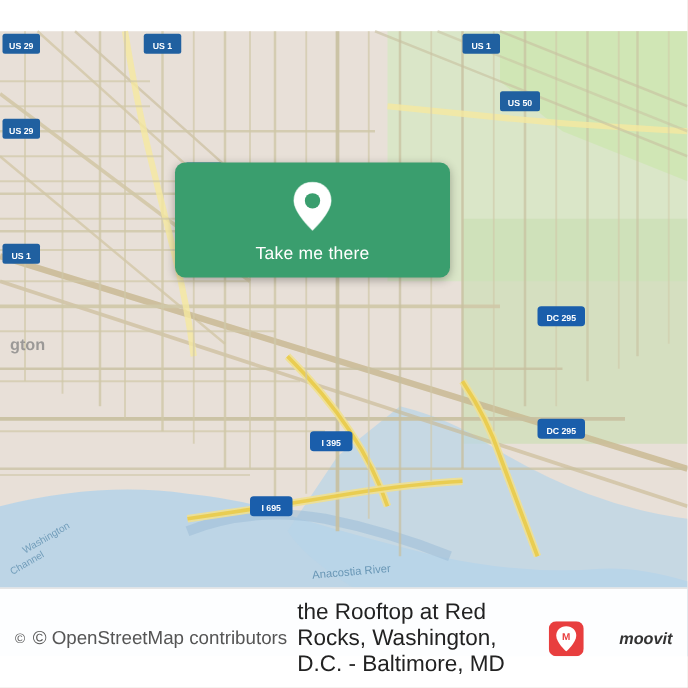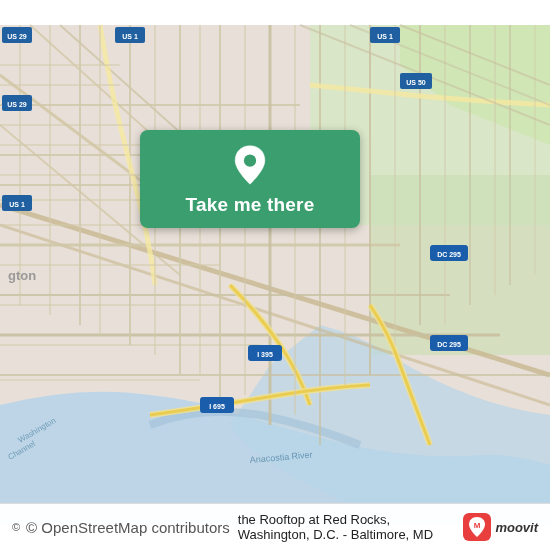--- a/index.html
+++ b/index.html
@@ -44,22 +44,22 @@
     }
 
     #location-pin-icon {
       width: 42px;
       height: 42px;
       margin-bottom: 8px;
     }
 
     #take-me-there-btn {
       color: #fff;
-      font-size: 19px;
-      font-weight: 700;
+      font-size: 14px;
+      font-weight: 400;
       letter-spacing: 0.2px;
       text-align: right;
       background: none;
       border: none;
       cursor: pointer;
       font-family: Arial, sans-serif;
     }
 
     
     #bottom-bar {
@@ -86,21 +86,21 @@
       font-size: 11px;
       color: #555;
     }
 
     #attribution-text {
       font-size: 15px;
       color: #555;
     }
 
     #bottom-title {
-      font-size: 13px;
+      font-size: 18px;
       font-weight: 500;
       color: #222;
       text-align: left;
       flex: 1;
       margin-left: 8px;
     }
 
     #moovit-logo {
       display: flex;
       align-items: center;
@@ -111,20 +111,21 @@
     #moovit-icon {
       width: 28px;
       height: 28px;
     }
 
     #moovit-text {
       font-size: 13px;
       font-weight: 700;
       color: #333;
       font-style: italic;
+      margin-left: 24px;
     }
   </style>
 </head>
 <body>
 
 <div id="map-container">
 
   <svg id="map-bg" viewBox="0 0 550 500" xmlns="http://www.w3.org/2000/svg">
 
     <rect width="550" height="500" fill="#e8e0d8"></rect>

